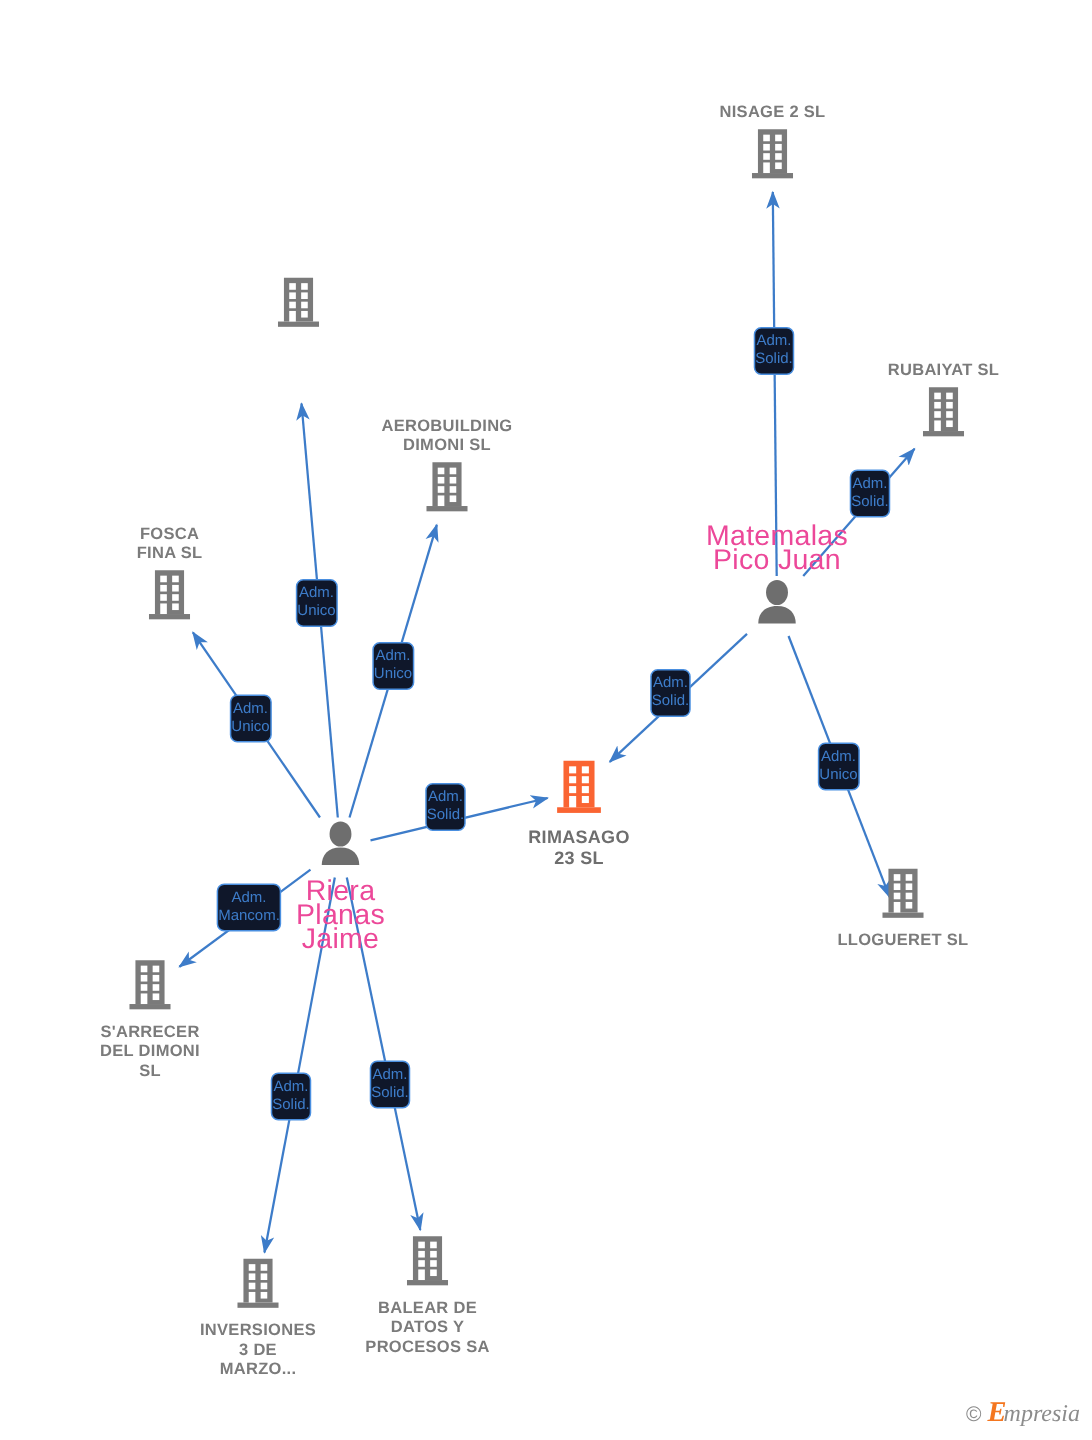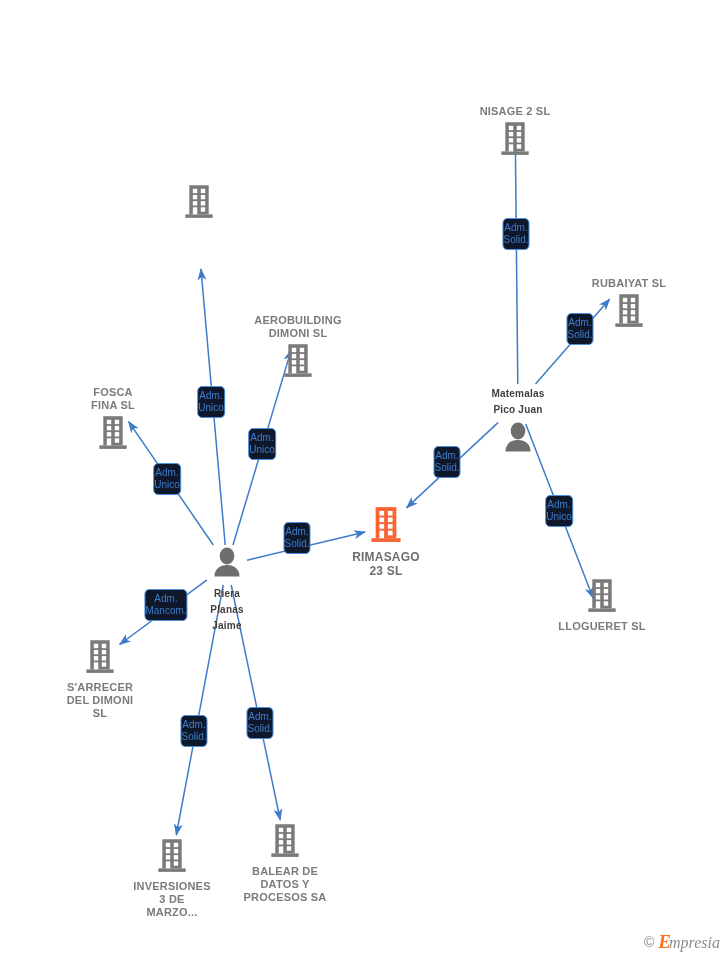--- a/index.html
+++ b/index.html
@@ -6,23 +6,23 @@
   body{width:728px;height:960px;position:relative;overflow:hidden;
        font-family:"Liberation Sans","DejaVu Sans",sans-serif;}
   #canvas{position:absolute;left:0;top:0;width:728px;height:960px;}
   svg.edges{position:absolute;left:0;top:0;width:728px;height:960px;pointer-events:none;}
 
   .node{position:absolute;transform:translate(-50%,-50%);text-align:center;width:120px;}
   .node .glyph{display:block;margin:0 auto;}
   .node .lbl{display:block;font-size:11px;line-height:13px;color:#7b7b7b;
              font-weight:bold;letter-spacing:.2px;white-space:pre-line;}
   .node.company .lbl{font-weight:bold;}
-  .node.person .lbl{font-weight:bold;font-size:10px;line-height:16px;color:#404040;}
+  .node.person .lbl{font-weight:normal;font-size:19px;line-height:16px;color:#ec4899;}
   .node.focus .lbl{color:#6e6e6e;font-weight:bold;font-size:12px;line-height:14px;}
-  .lbl-above{margin-bottom:3px;margin-top:36px;}
+  .lbl-above{margin-bottom:3px;}
   .lbl-below{margin-top:2px;}
 
   .elabel{position:absolute;transform:translate(-50%,-50%);
           border:1.3px solid #4a8fe0;border-radius:5px;background:#0f172a;
           color:#3d7cc9;font-size:10px;line-height:12px;
           padding:3px 0;text-align:center;white-space:pre-line;z-index:5;}
 
   .watermark{position:absolute;right:8px;bottom:8px;display:flex;align-items:center;gap:4px;}
   .watermark .cmark{color:#8c8c8c;font-size:14px;}
   .watermark .wm-e{color:#f4761f;font-family:"Liberation Serif","DejaVu Serif",serif;

